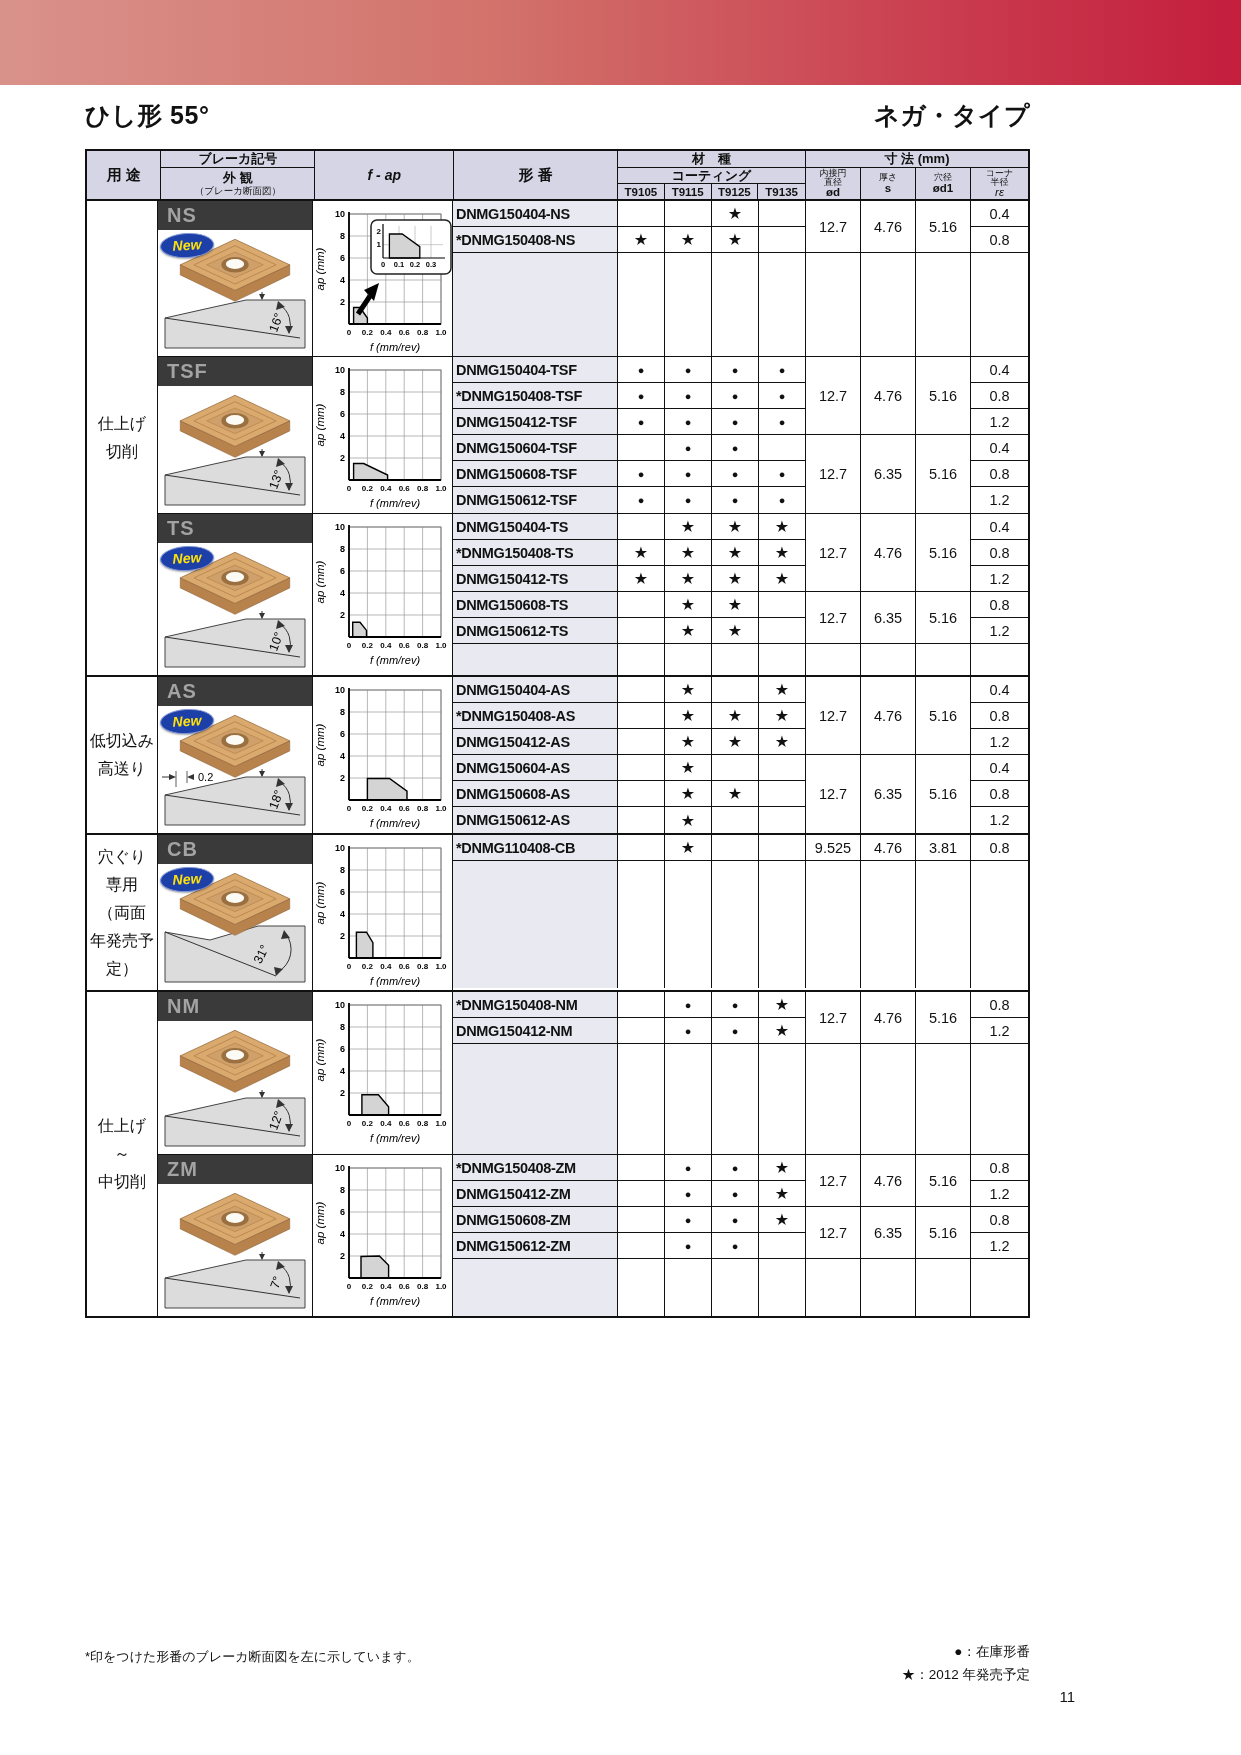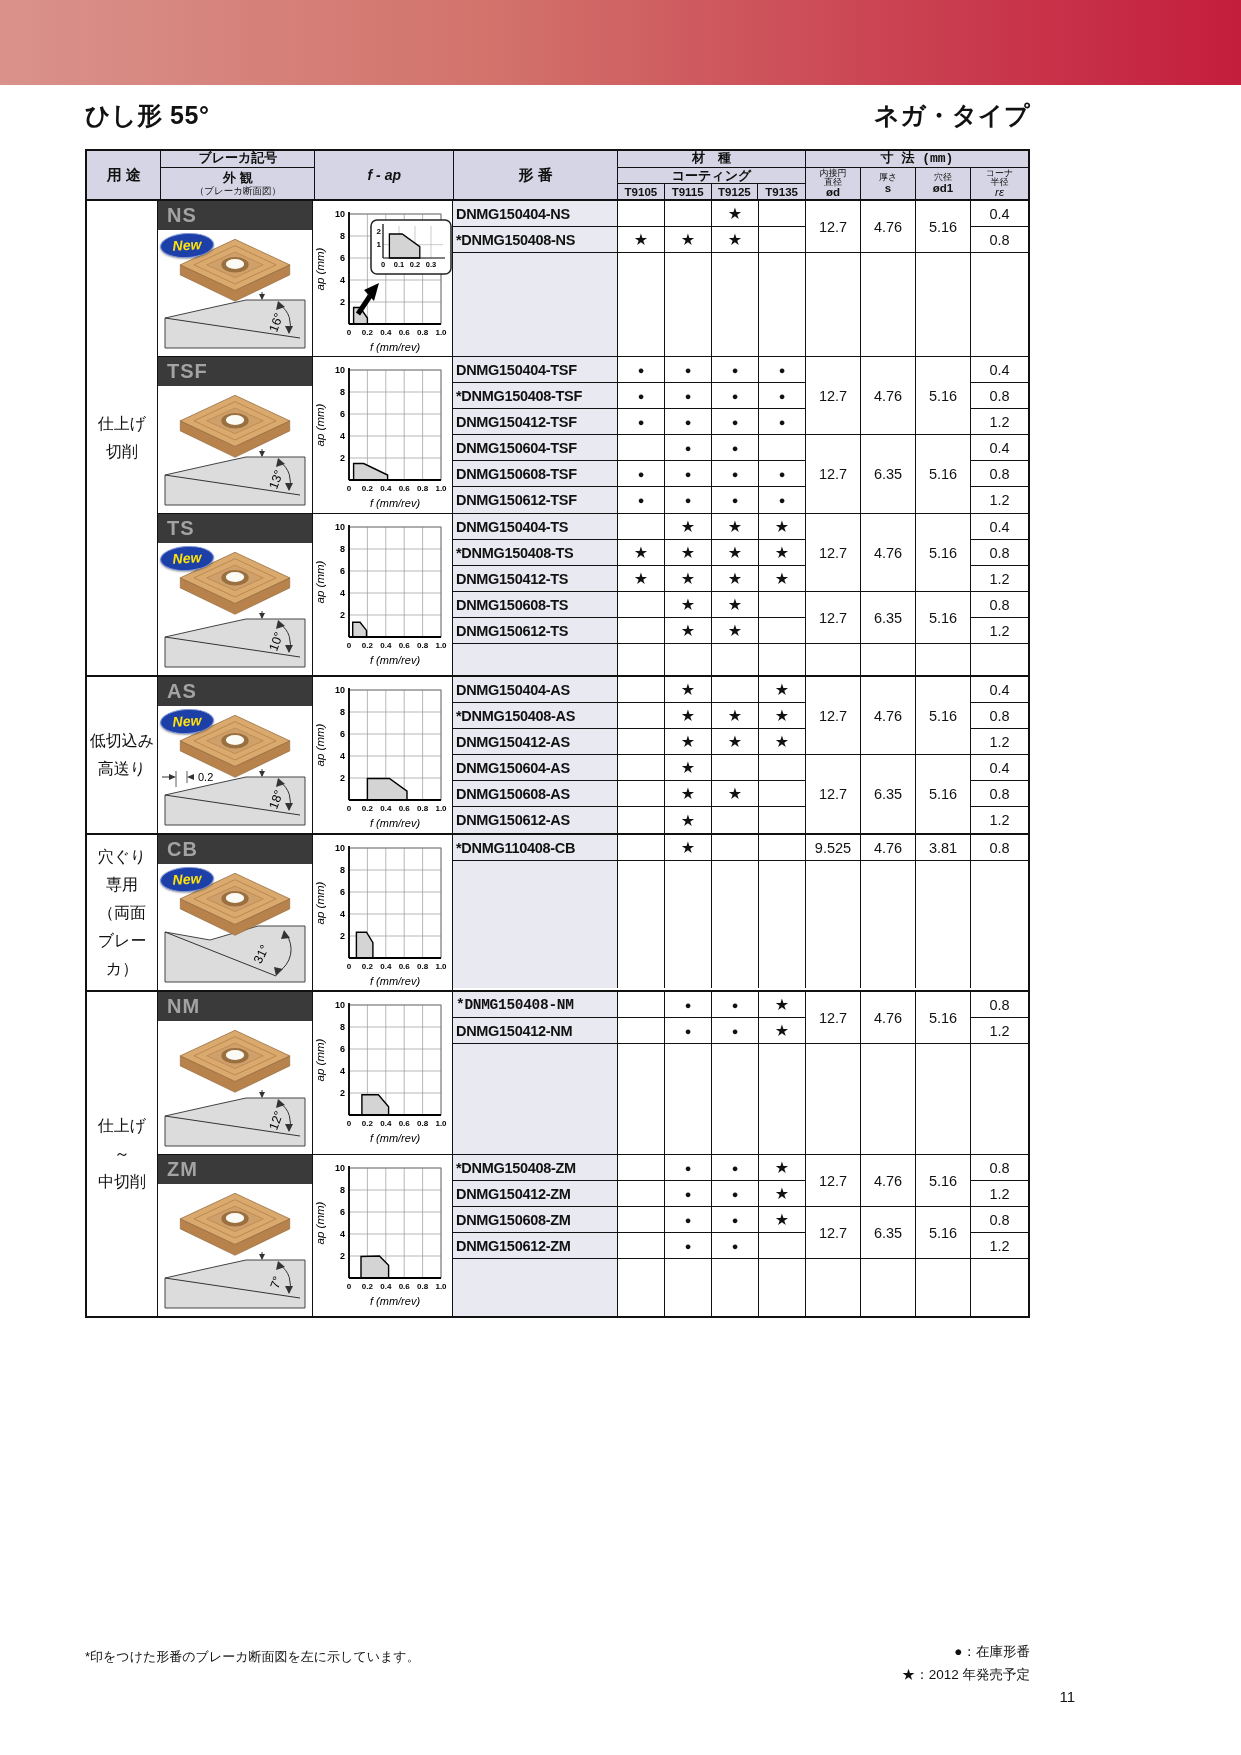--- a/index.html
+++ b/index.html
@@ -12,21 +12,21 @@
   
   .tbl { position:absolute; left:85px; top:149px; width:945px; border:2px solid #111; background:#fff; }
   .br { border-right:1px solid #111; }
   .bb { border-bottom:1px solid #111; }
   .nbb { border-bottom:none !important; }
   
   .thead { display:flex; background:#d5d5e5; border-bottom:2px solid #111; height:50px; }
   .hfull { display:flex; align-items:center; justify-content:center; font-weight:bold; }
   .usage-h { width:75px; font-size:15px; }
   .hcol { display:flex; flex-direction:column; }
-  .h1 { height:17px; line-height:16px; border-bottom:1px solid #111; font-size:13px; font-weight:bold; text-align:center;font-family:Liberation Mono, monospace; }
+  .h1 { height:17px; line-height:16px; border-bottom:1px solid #111; font-size:13px; font-weight:bold; text-align:center; }
   .h23 { flex:1; display:flex; flex-direction:column; align-items:center; justify-content:center; }
   .h23 .main { font-size:13px; font-weight:bold; line-height:14px; }
   .h23 .sub { font-size:9.5px; line-height:11px; }
   .h2 { height:16px; line-height:15px; font-size:13px; font-weight:bold; text-align:center; border-bottom:1px solid #111; }
   .h3 { flex:1; display:flex; }
   .gcell { width:47px; font-size:11.5px; font-weight:bold; text-align:center; line-height:16px; }
   .dimsrow { flex:1; display:flex; }
   .dimh { display:flex; flex-direction:column; align-items:center; justify-content:center; }
   .dname { font-size:9px; line-height:1.03; white-space:pre-line; text-align:center; }
   .dsym { font-size:11.5px; font-weight:bold; line-height:11px; }
@@ -534,21 +534,21 @@
               <div class="gc dcell br bb nbb" style="grid-area: 4 / 7 / span 3;">6.35</div>
               <div class="gc dcell br bb nbb" style="grid-area: 4 / 8 / span 3;">5.16</div>
             </div>
           </div>
         </div>
       </div>
       <div class="ugroup gt">
         <div class="ucell">穴ぐり
 専用
 （両面
-ブレーカ）</div>
+年発売予定）</div>
         <div class="gsecs">
           <div class="section">
             <div class="bcell">
               <div class="bkbar">CB</div>
               <div class="newbadge">New</div>
               <div class="insertwrap"><svg width="118" height="73" viewBox="0 0 126 80">
     <polygon points="3,36 63,64 123,36 123,47 63,76 3,47" fill="#b8824c" stroke="#8a6238" stroke-width="0.6"></polygon>
     <polygon points="3,36 63,8 123,36 63,64" fill="#d9a96e" stroke="#93683a" stroke-width="0.8"></polygon>
     <polygon points="18,36 63,15 108,36 63,57" fill="none" stroke="#b9854f" stroke-width="1"></polygon>
     <polygon points="32,36 63,22 94,36 63,50" fill="#cfa06a" stroke="#b9854f" stroke-width="0.8"></polygon>
@@ -670,21 +670,21 @@
                 <text x="53.400000000000006" y="129" font-size="8" font-weight="bold" text-anchor="middle">0.2</text>
                 <text x="71.80000000000001" y="129" font-size="8" font-weight="bold" text-anchor="middle">0.4</text>
                 <text x="90.20000000000002" y="129" font-size="8" font-weight="bold" text-anchor="middle">0.6</text>
                 <text x="108.60000000000001" y="129" font-size="8" font-weight="bold" text-anchor="middle">0.8</text>
                 <text x="127" y="129" font-size="8" font-weight="bold" text-anchor="middle">1.0</text>
                 <text transform="translate(10 63) rotate(-90)" font-size="11.5" font-style="italic" text-anchor="middle">ap (mm)</text>
                 <text x="81" y="145" font-size="11" font-style="italic" text-anchor="middle">f (mm/rev)</text>
               </svg>
             </div>
             <div class="rgrid" style="grid-template-rows: repeat(2, 26px) 110px;">
-              <div class="gc mcell br bb" style="grid-area: 1 / 1; font-family: Liberation Mono, monospace;">*DNMG150408-NM</div>
+              <div class="gc mcell br bb" style="grid-area: 1 / 1;">*DNMG150408-NM</div>
               <div class="gc br bb mark" style="grid-area: 1 / 2;"></div>
               <div class="gc br bb mark dot" style="grid-area: 1 / 3;">●</div>
               <div class="gc br bb mark dot" style="grid-area: 1 / 4;">●</div>
               <div class="gc br bb mark star" style="grid-area: 1 / 5;">★</div>
               <div class="gc rcell bb" style="grid-area: 1 / 9;">0.8</div>
               <div class="gc mcell br bb" style="grid-area: 2 / 1;">DNMG150412-NM</div>
               <div class="gc br bb mark" style="grid-area: 2 / 2;"></div>
               <div class="gc br bb mark dot" style="grid-area: 2 / 3;">●</div>
               <div class="gc br bb mark dot" style="grid-area: 2 / 4;">●</div>
               <div class="gc br bb mark star" style="grid-area: 2 / 5;">★</div>

